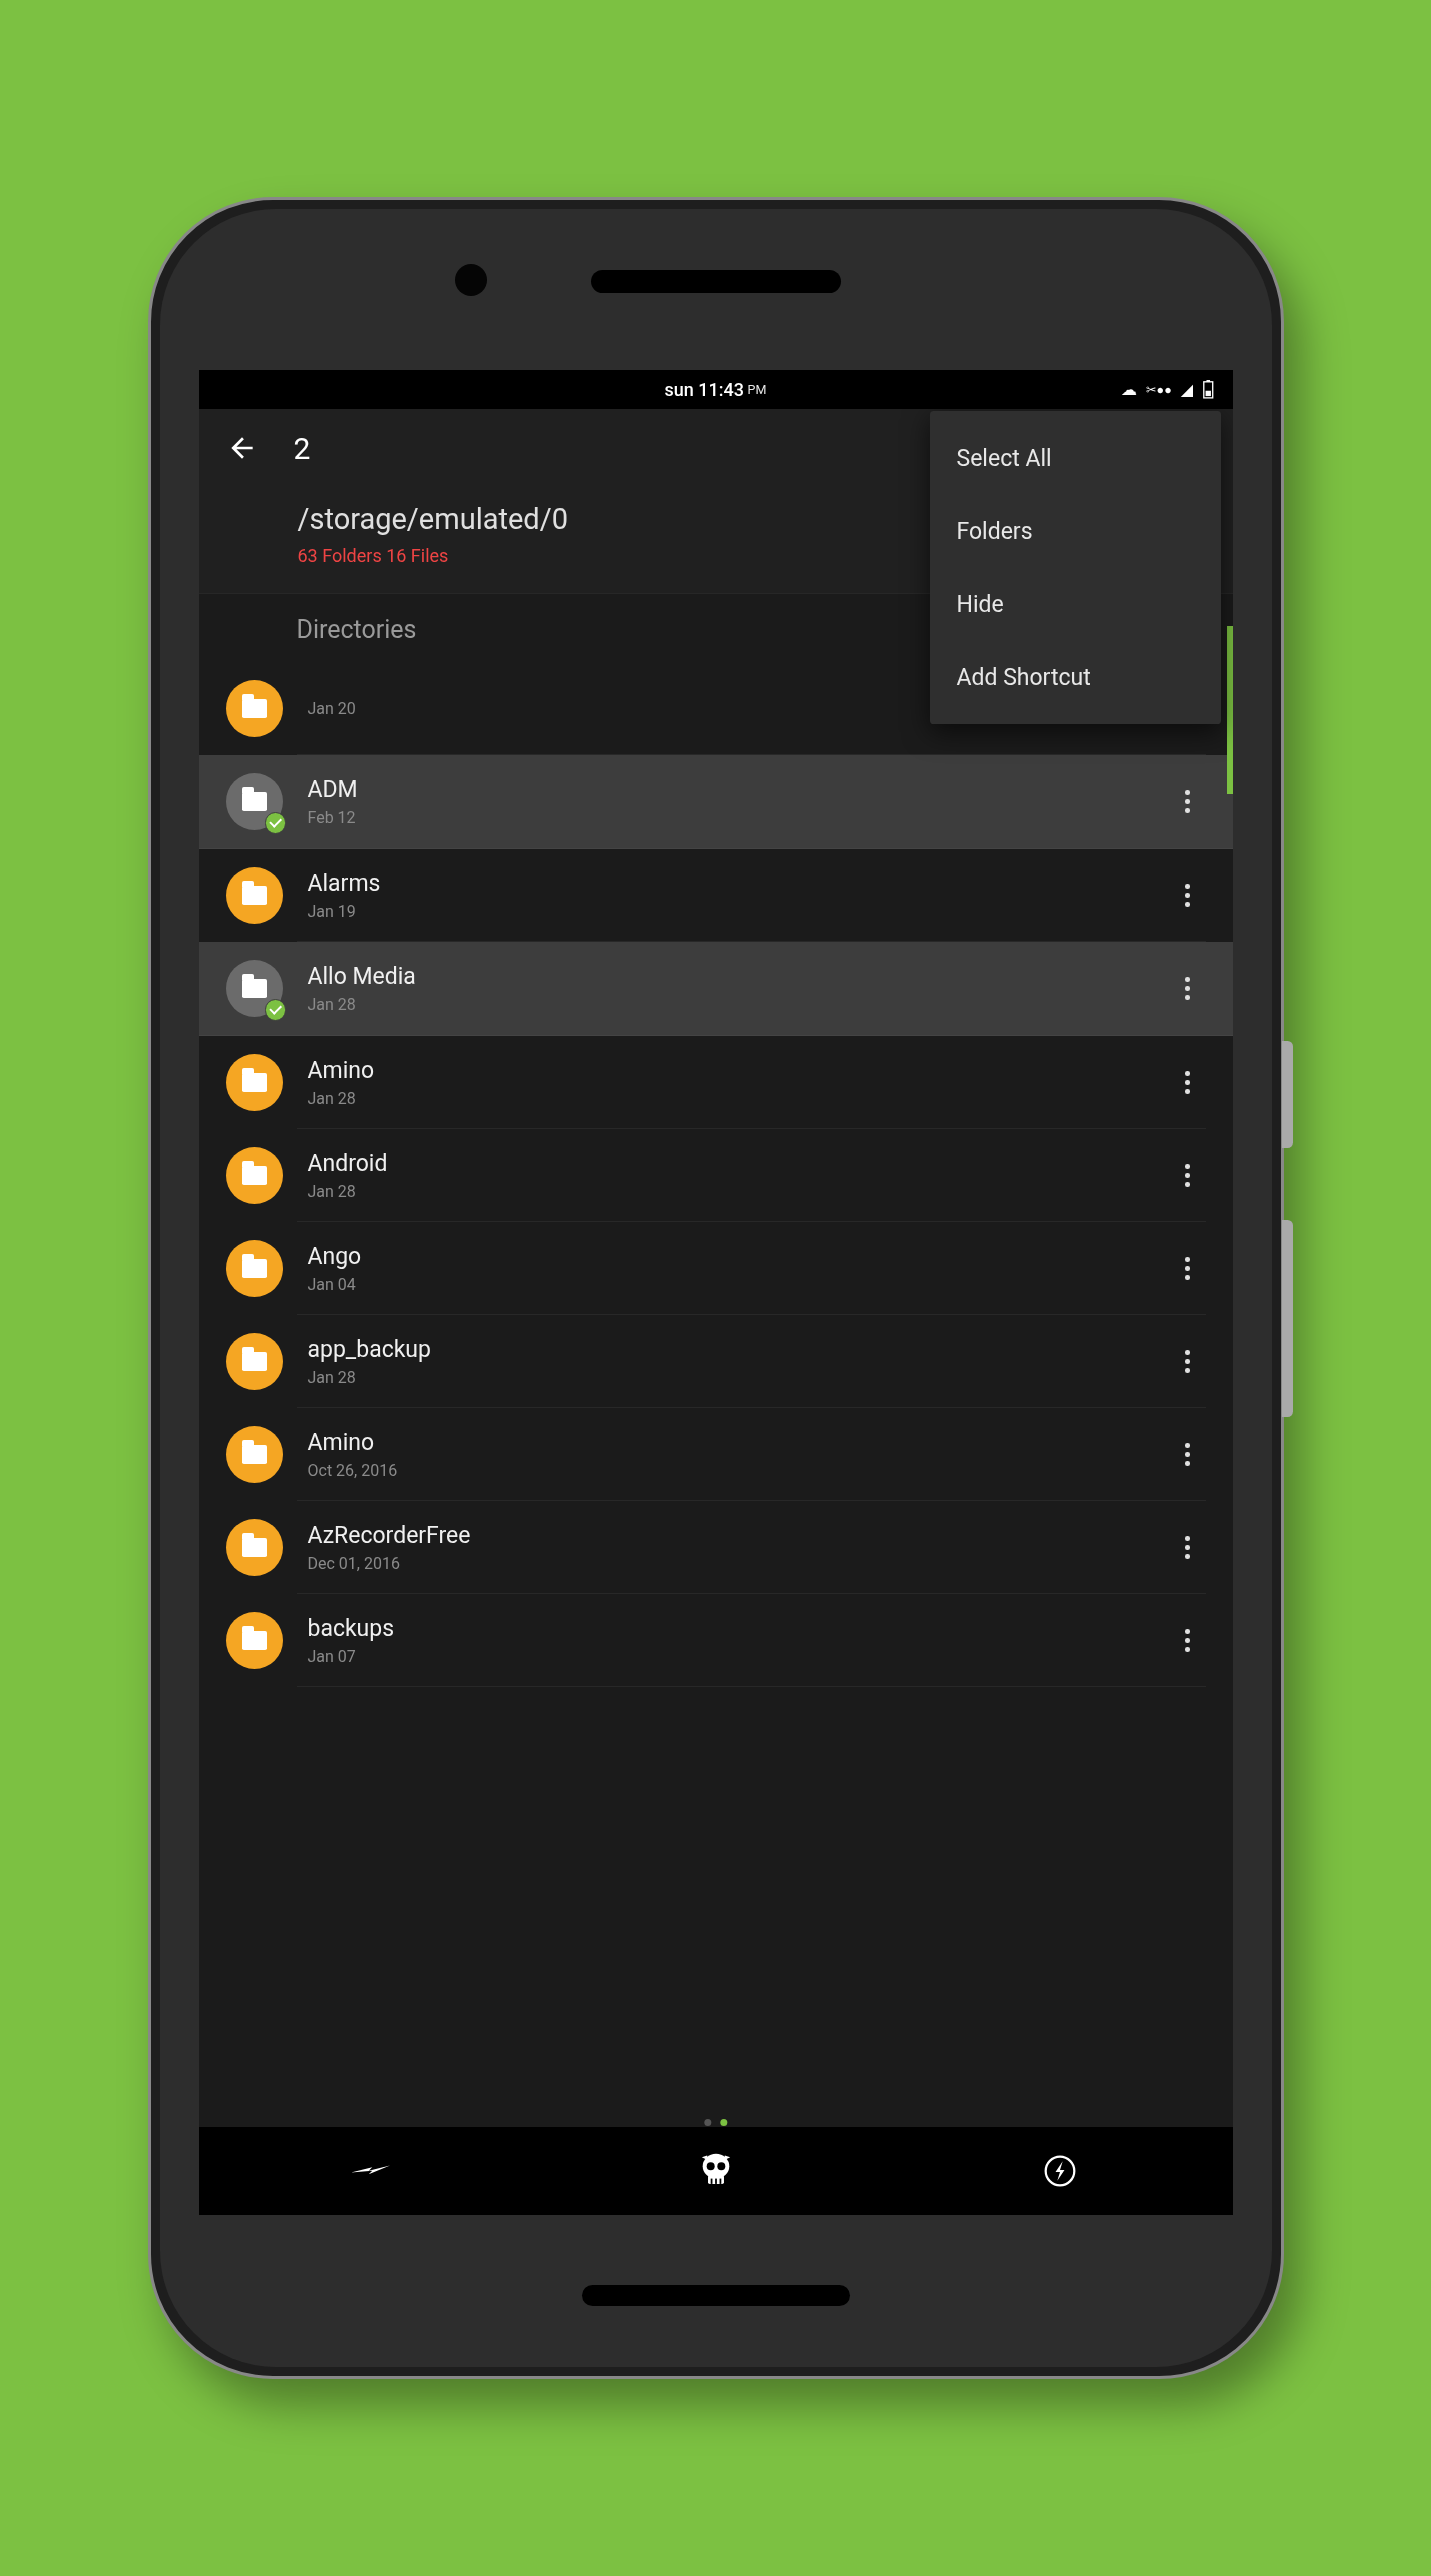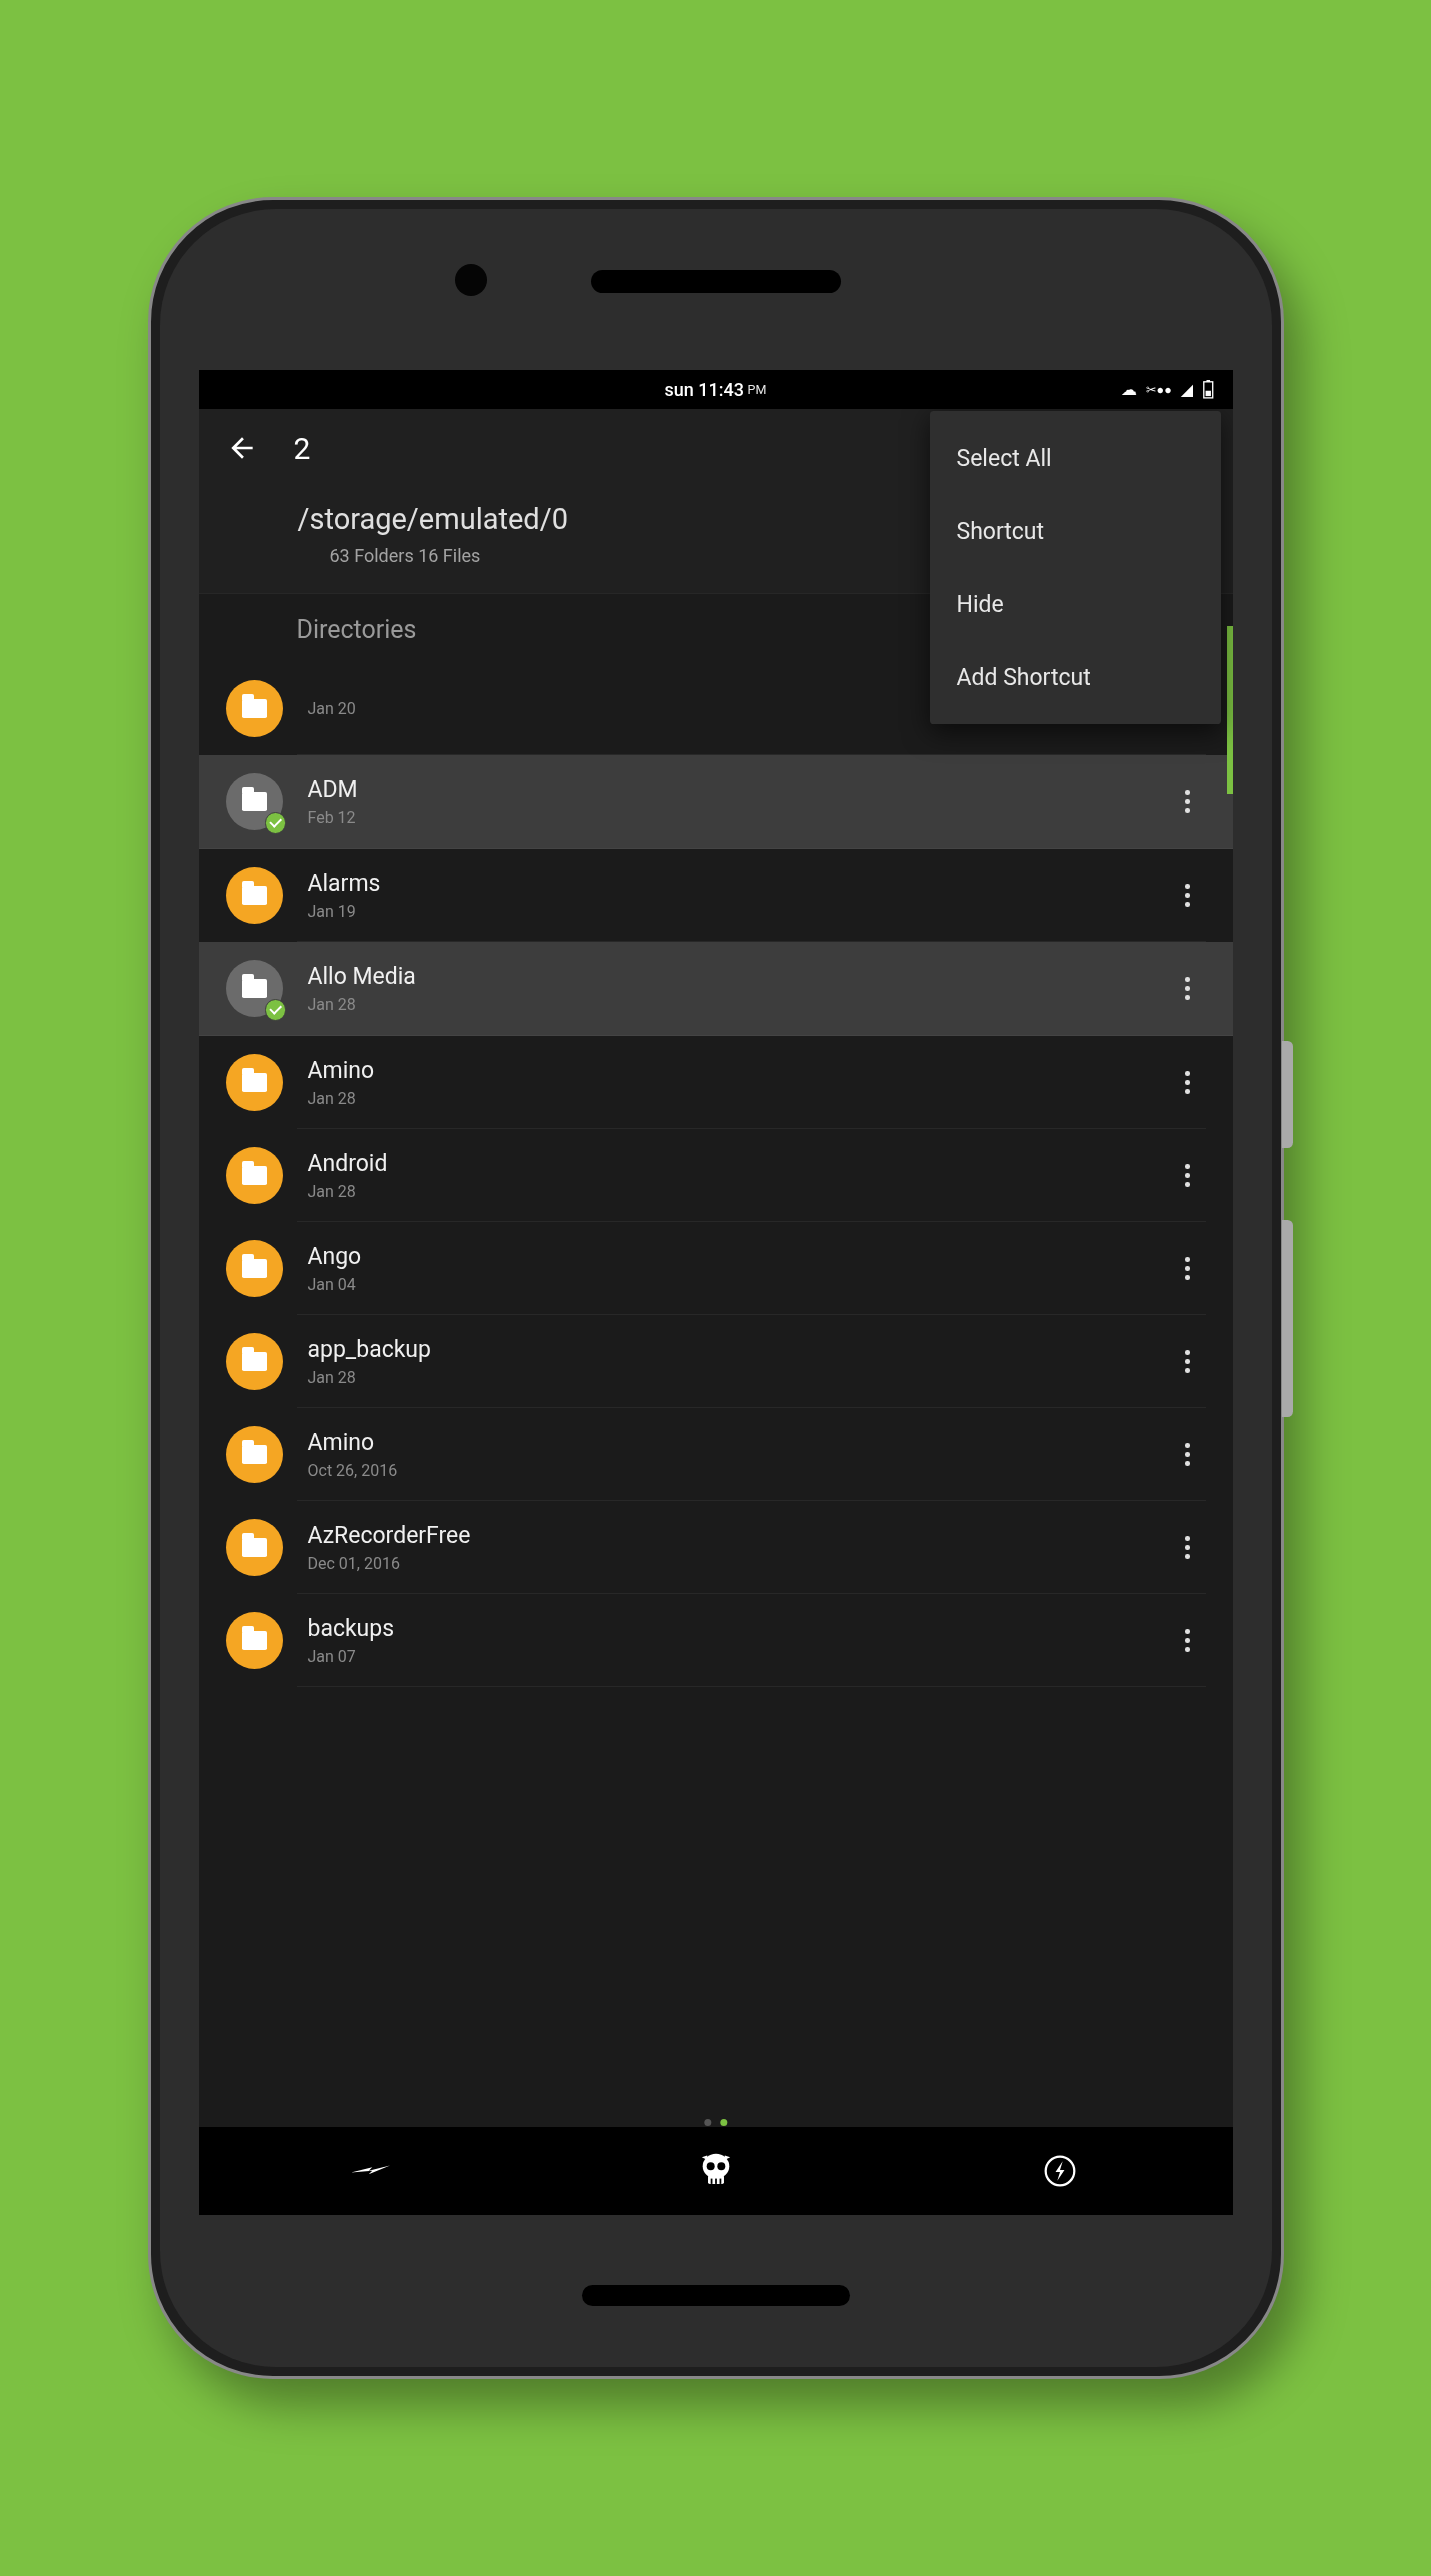--- a/index.html
+++ b/index.html
@@ -128,21 +128,21 @@
   gap: 36px;
   color: #fff;
   font-size: 30px;
   padding-bottom: 36px;
 }
 .back-arrow { font-size: 34px; line-height: 1; }
 .selection-count { font-size: 30px; font-weight: 400; }
 
 .header-path-block { padding-left: 72px; }
 .path-text { color: #e0e0e0; font-size: 29px; margin-bottom: 9px; }
-.path-stats { color: #a3a3a3; font-size: 18px; margin-left: 32px; }
+.path-stats { color: #ef4444; font-size: 18px; }
 
 .section-label {
   color: #9a9a9a;
   font-size: 25px;
   padding: 21.5px 27px 18px 98px;
 }
 
 .dir-list { }
 .dir-row {
   display: flex;
@@ -328,21 +328,21 @@
         <div class="header-path-block">
           <div class="path-text">/storage/emulated/0</div>
           <div class="path-stats">63 Folders 16 Files</div>
         </div>
       </div>
 
       <div class="green-edge"></div>
 
       <div class="popup-menu">
         <div class="popup-item">Select All</div>
-        <div class="popup-item">Shortcut</div>
+        <div class="popup-item">Folders</div>
         <div class="popup-item">Hide</div>
         <div class="popup-item">Add Shortcut</div>
       </div>
 
       <div class="section-label">Directories</div>
 
       <div class="dir-list" id="dir-list">
           <div class="dir-row">
             <div class="folder-icon">
               <div class="folder-glyph"></div>

